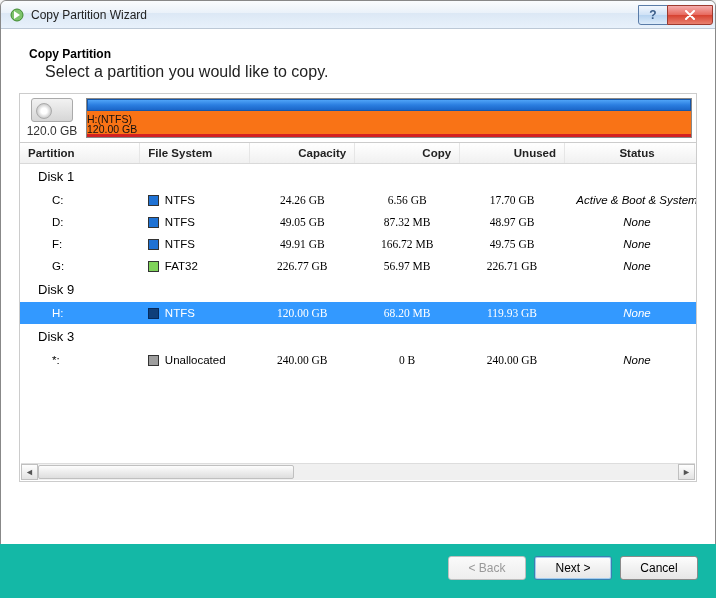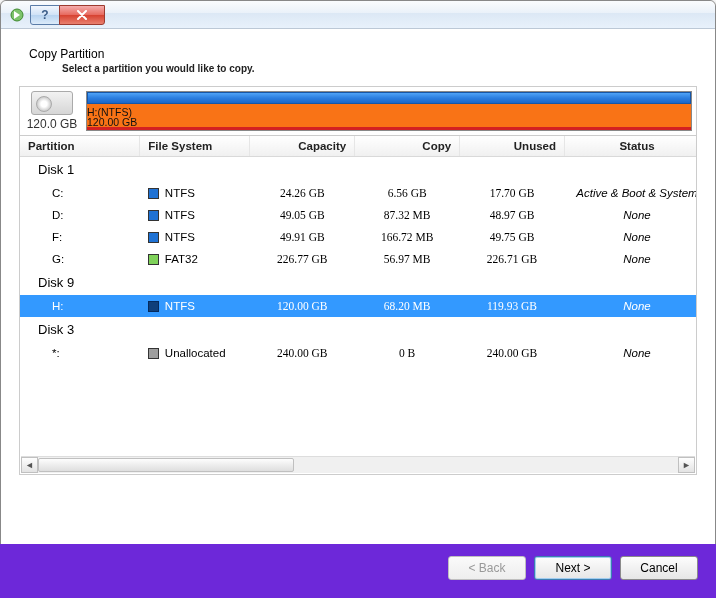--- a/index.html
+++ b/index.html
@@ -47,22 +47,22 @@
     border-color: #9c3a2f;
     color: #fff;
   }
   .win-btn.help span { color: #3a5d89; font-weight: bold; font-size: 12px; }
   .win-btn.close svg { width: 12px; height: 10px; }
 
   .content {
     padding: 16px 18px 14px 18px;
   }
   .header-block { margin-bottom: 12px; }
-  .page-title { font-weight: normal; font-size: 12px; margin: 2px 0 2px 10px; color: #000; }
-  .page-subtitle { font-size: 10px; color: #222; margin-left: 43px; font-weight: bold; }
+  .page-title { font-weight: bold; font-size: 12px; margin: 2px 0 2px 10px; color: #000; }
+  .page-subtitle { font-size: 16px; color: #222; margin-left: 26px; }
 
   .disk-preview-row {
     display: flex; gap: 6px;
     border: 1px solid #ccc;
     border-bottom: none;
     padding: 4px;
     background: #fff;
   }
   .disk-icon-box {
     width: 56px;
@@ -157,21 +157,21 @@
     background: #3399ff;
     color: #fff;
   }
 
   .footer {
     position: absolute;
     left: 0; right: 0;
     bottom: 0;
     padding: 12px 18px 18px 18px;
     display: flex; justify-content: flex-end; gap: 8px;
-    background: #6d28d9;
+    background: #14b8a6;
   }
   .btn {
     min-width: 78px;
     height: 24px;
     border: 1px solid #8a8a8a;
     border-radius: 3px;
     background: linear-gradient(to bottom, #fdfdfd, #e6e6e6);
     font-size: 12px;
     padding: 0 10px;
     cursor: default;
@@ -214,20 +214,21 @@
 </head>
 <body>
 
 <div class="titlebar">
   <span class="app-icon">
     <svg width="16" height="16" viewBox="0 0 16 16">
       <circle cx="8" cy="8" r="6" fill="#7cc36a" stroke="#3f8a2f"></circle>
       <path d="M5 4 L11 8 L5 12 Z" fill="#fff"></path>
     </svg>
   </span>
+  <span class="title">Copy Partition Wizard</span>
   <div class="win-btns">
     <div class="win-btn help">
         <span>?</span>
       </div>
     <div class="win-btn close">
       <svg viewBox="0 0 12 10">
           <path d="M2 1 L10 9 M10 1 L2 9" stroke="#fff" stroke-width="2" stroke-linecap="round"></path>
         </svg>
     </div>
   </div>

